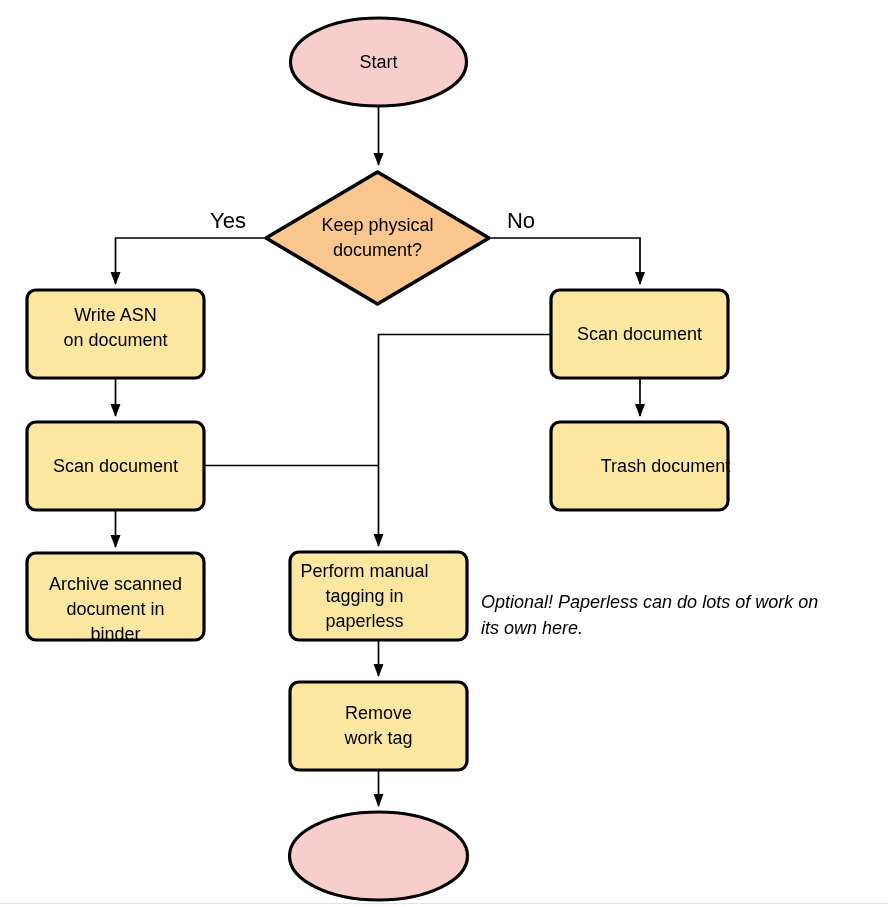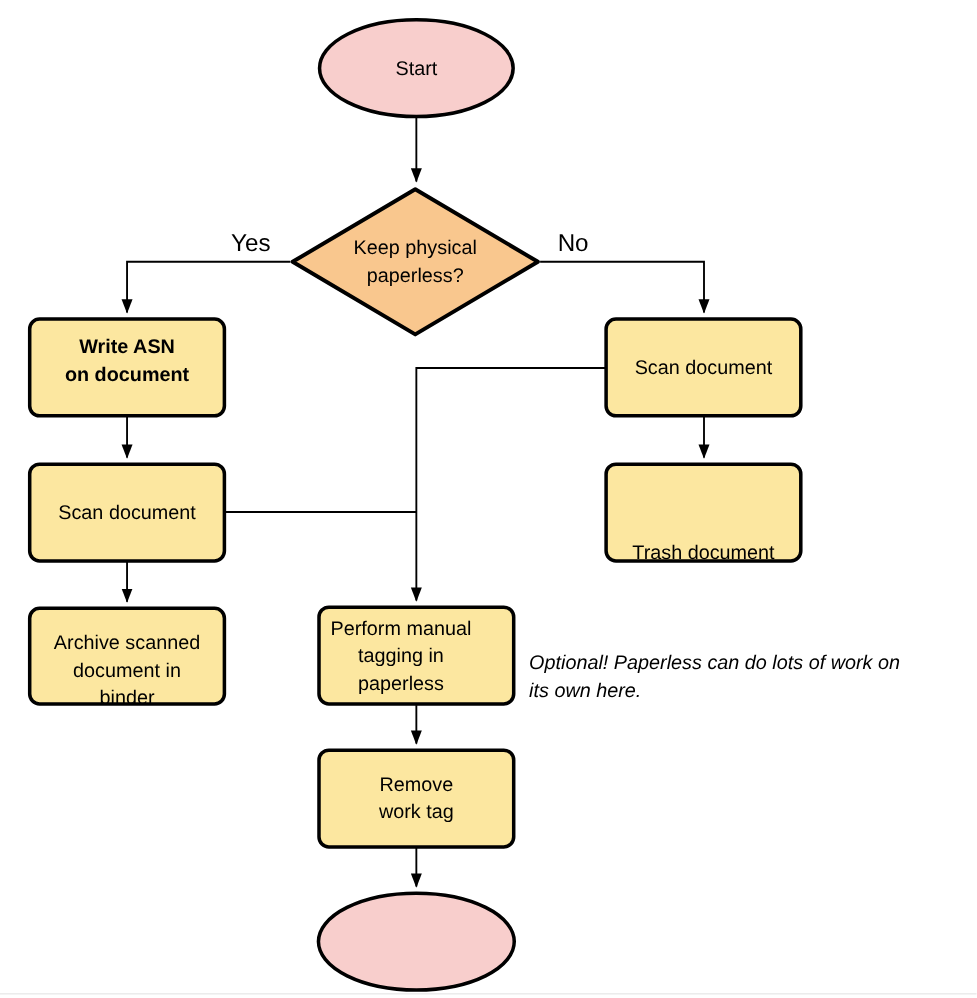--- a/index.html
+++ b/index.html
@@ -95,34 +95,34 @@
       <rect x="551" y="422" width="177" height="88" rx="9" fill="#FCE7A0"></rect>
       <rect x="290" y="552" width="177" height="88" rx="9" fill="#FCE7A0"></rect>
       <rect x="290" y="682" width="177" height="88" rx="9" fill="#FCE7A0"></rect>
       <ellipse cx="378.5" cy="856" rx="89" ry="44" fill="#F8CECC"></ellipse>
     </g>
   </svg>
 
   <div class="node-label" style="left:290px; top:18px;  width:177px; height:88px;">Start</div>
 
   <div class="node-label" style="left:266px; top:172px; width:223px; height:132px;">Keep physical
-paperless?</div>
+document?</div>
 
-  <div class="node-label" style="left:27px;  top:290px; width:177px; height:75px;font-weight:bold;">Write ASN
+  <div class="node-label" style="left:27px;  top:290px; width:177px; height:75px;">Write ASN
 on document</div>
 
   <div class="node-label" style="left:27px;  top:422px; width:177px; height:88px;">Scan document</div>
 
   <div class="node-label" style="left:27px;  top:553px; width:177px; height:113px;">Archive scanned
 document in
 binder</div>
 
   <div class="node-label" style="left:551px; top:290px; width:177px; height:88px;">Scan document</div>
 
-  <div class="node-label" style="left:551px; top:422px; width:177px; height:88px;margin-top:36px;">Trash document</div>
+  <div class="node-label" style="left:577px; top:422px; width:177px; height:88px;">Trash document</div>
 
   <div class="node-label" style="left:276px; top:552px; width:177px; height:88px;">Perform manual
 tagging in
 paperless</div>
 
   <div class="node-label" style="left:290px; top:682px; width:177px; height:88px;">Remove
 work tag</div>
 
 
   <div class="edge-label" style="left:198px; top:211px;">Yes</div>

